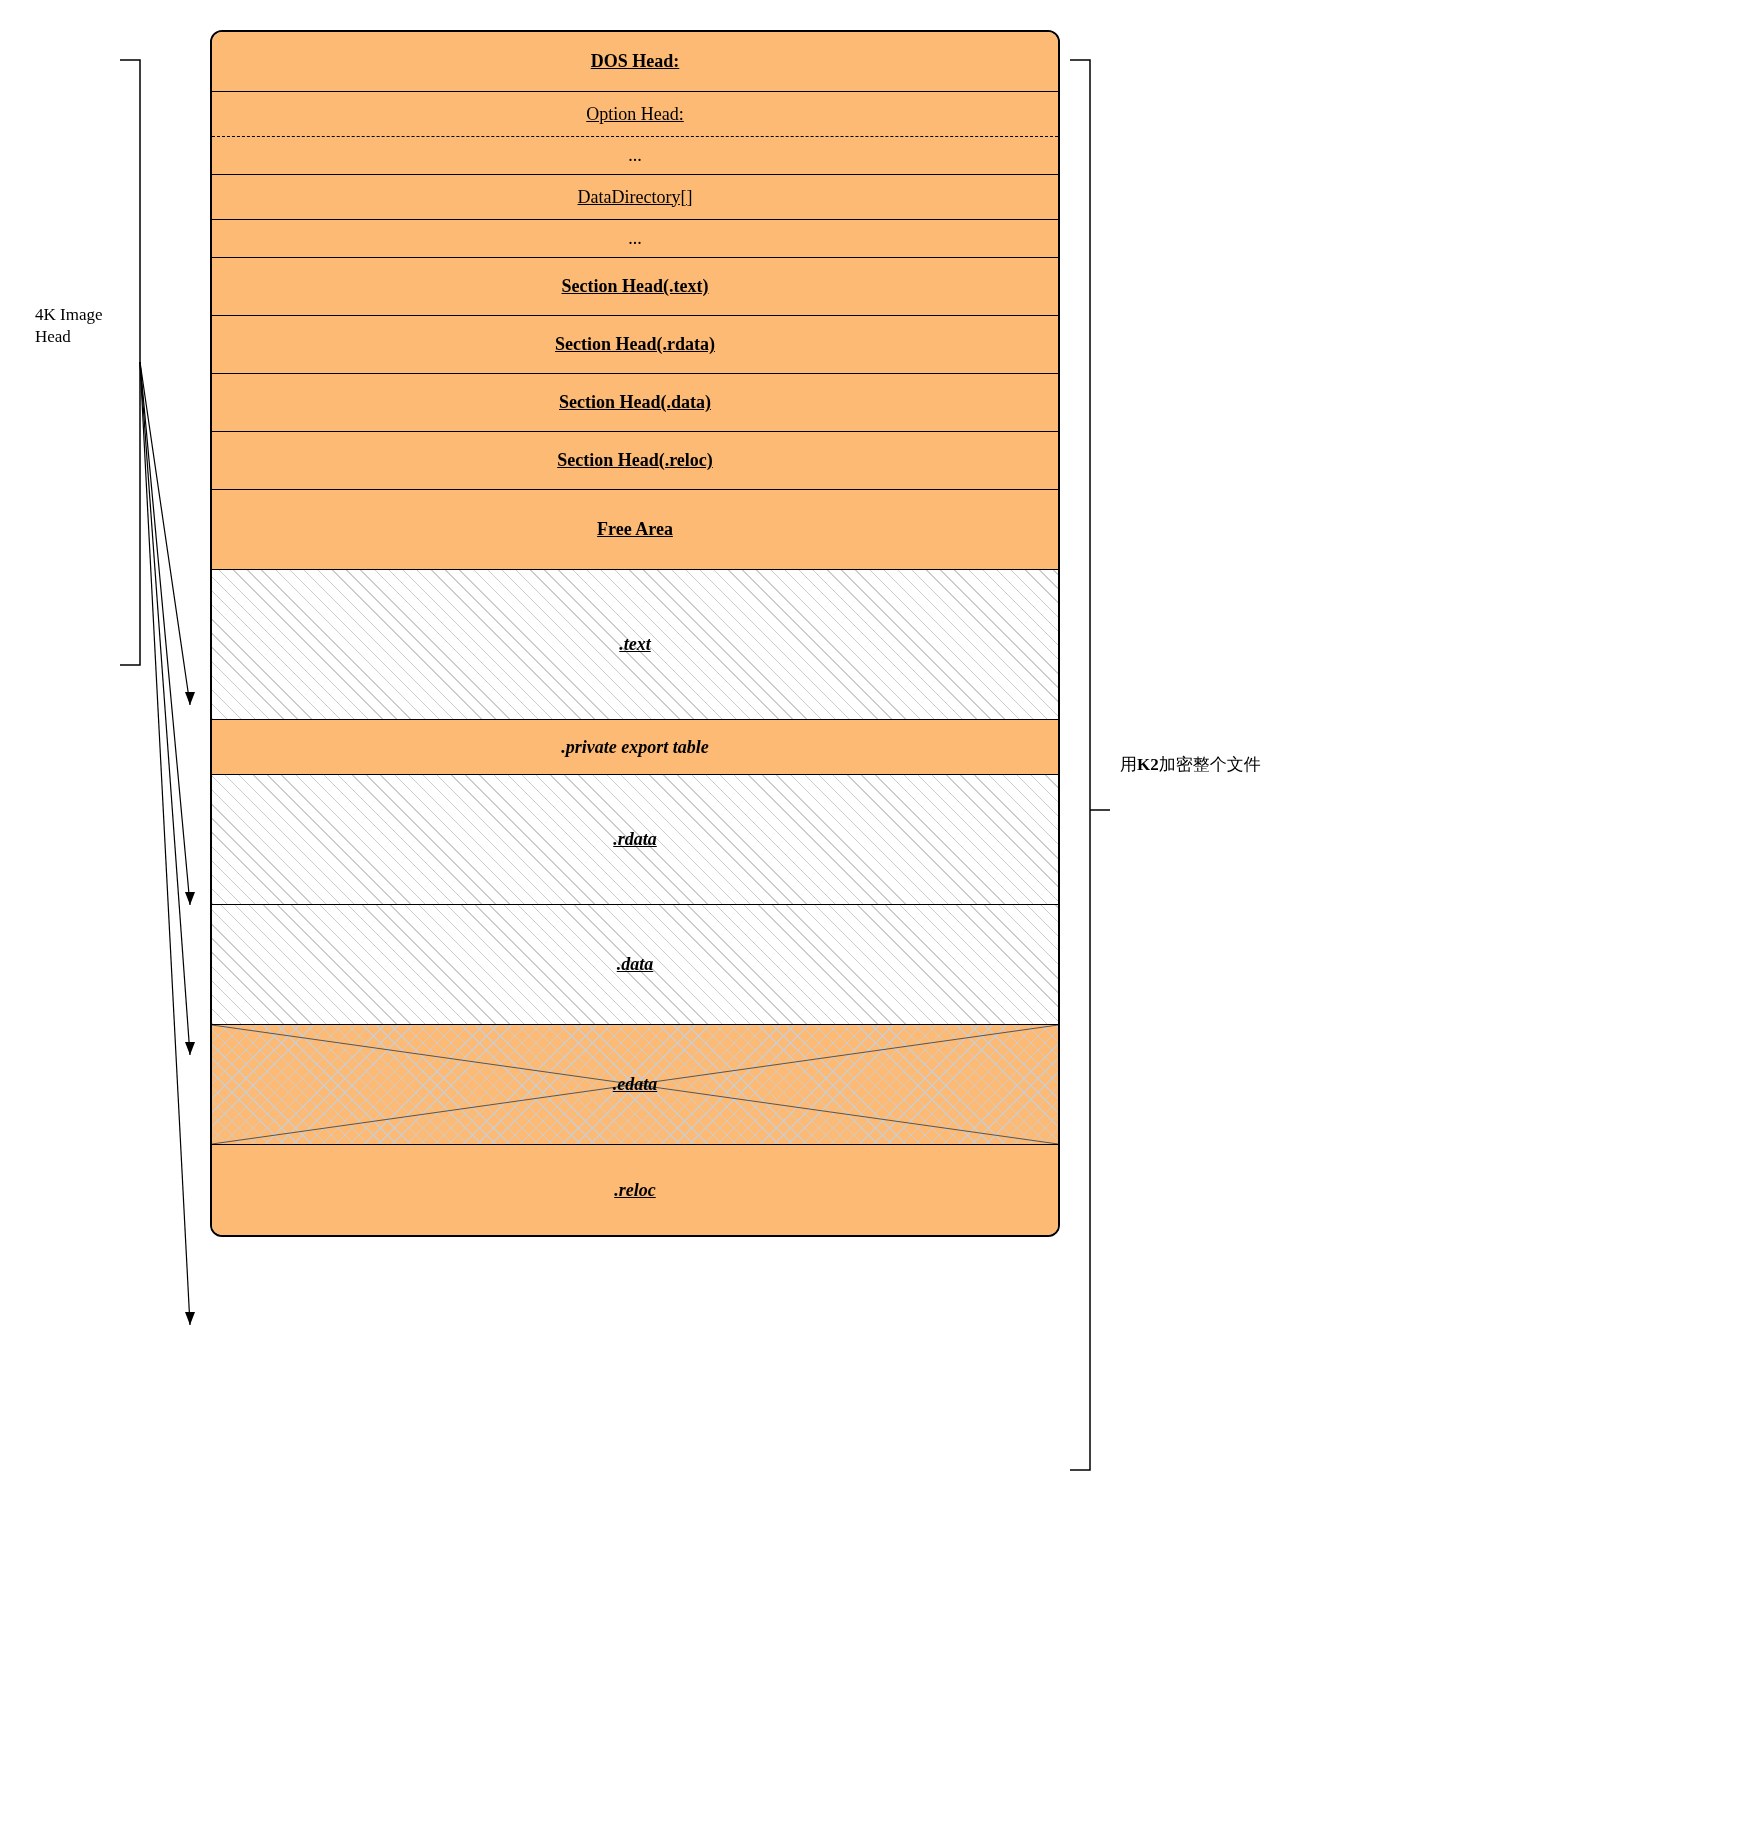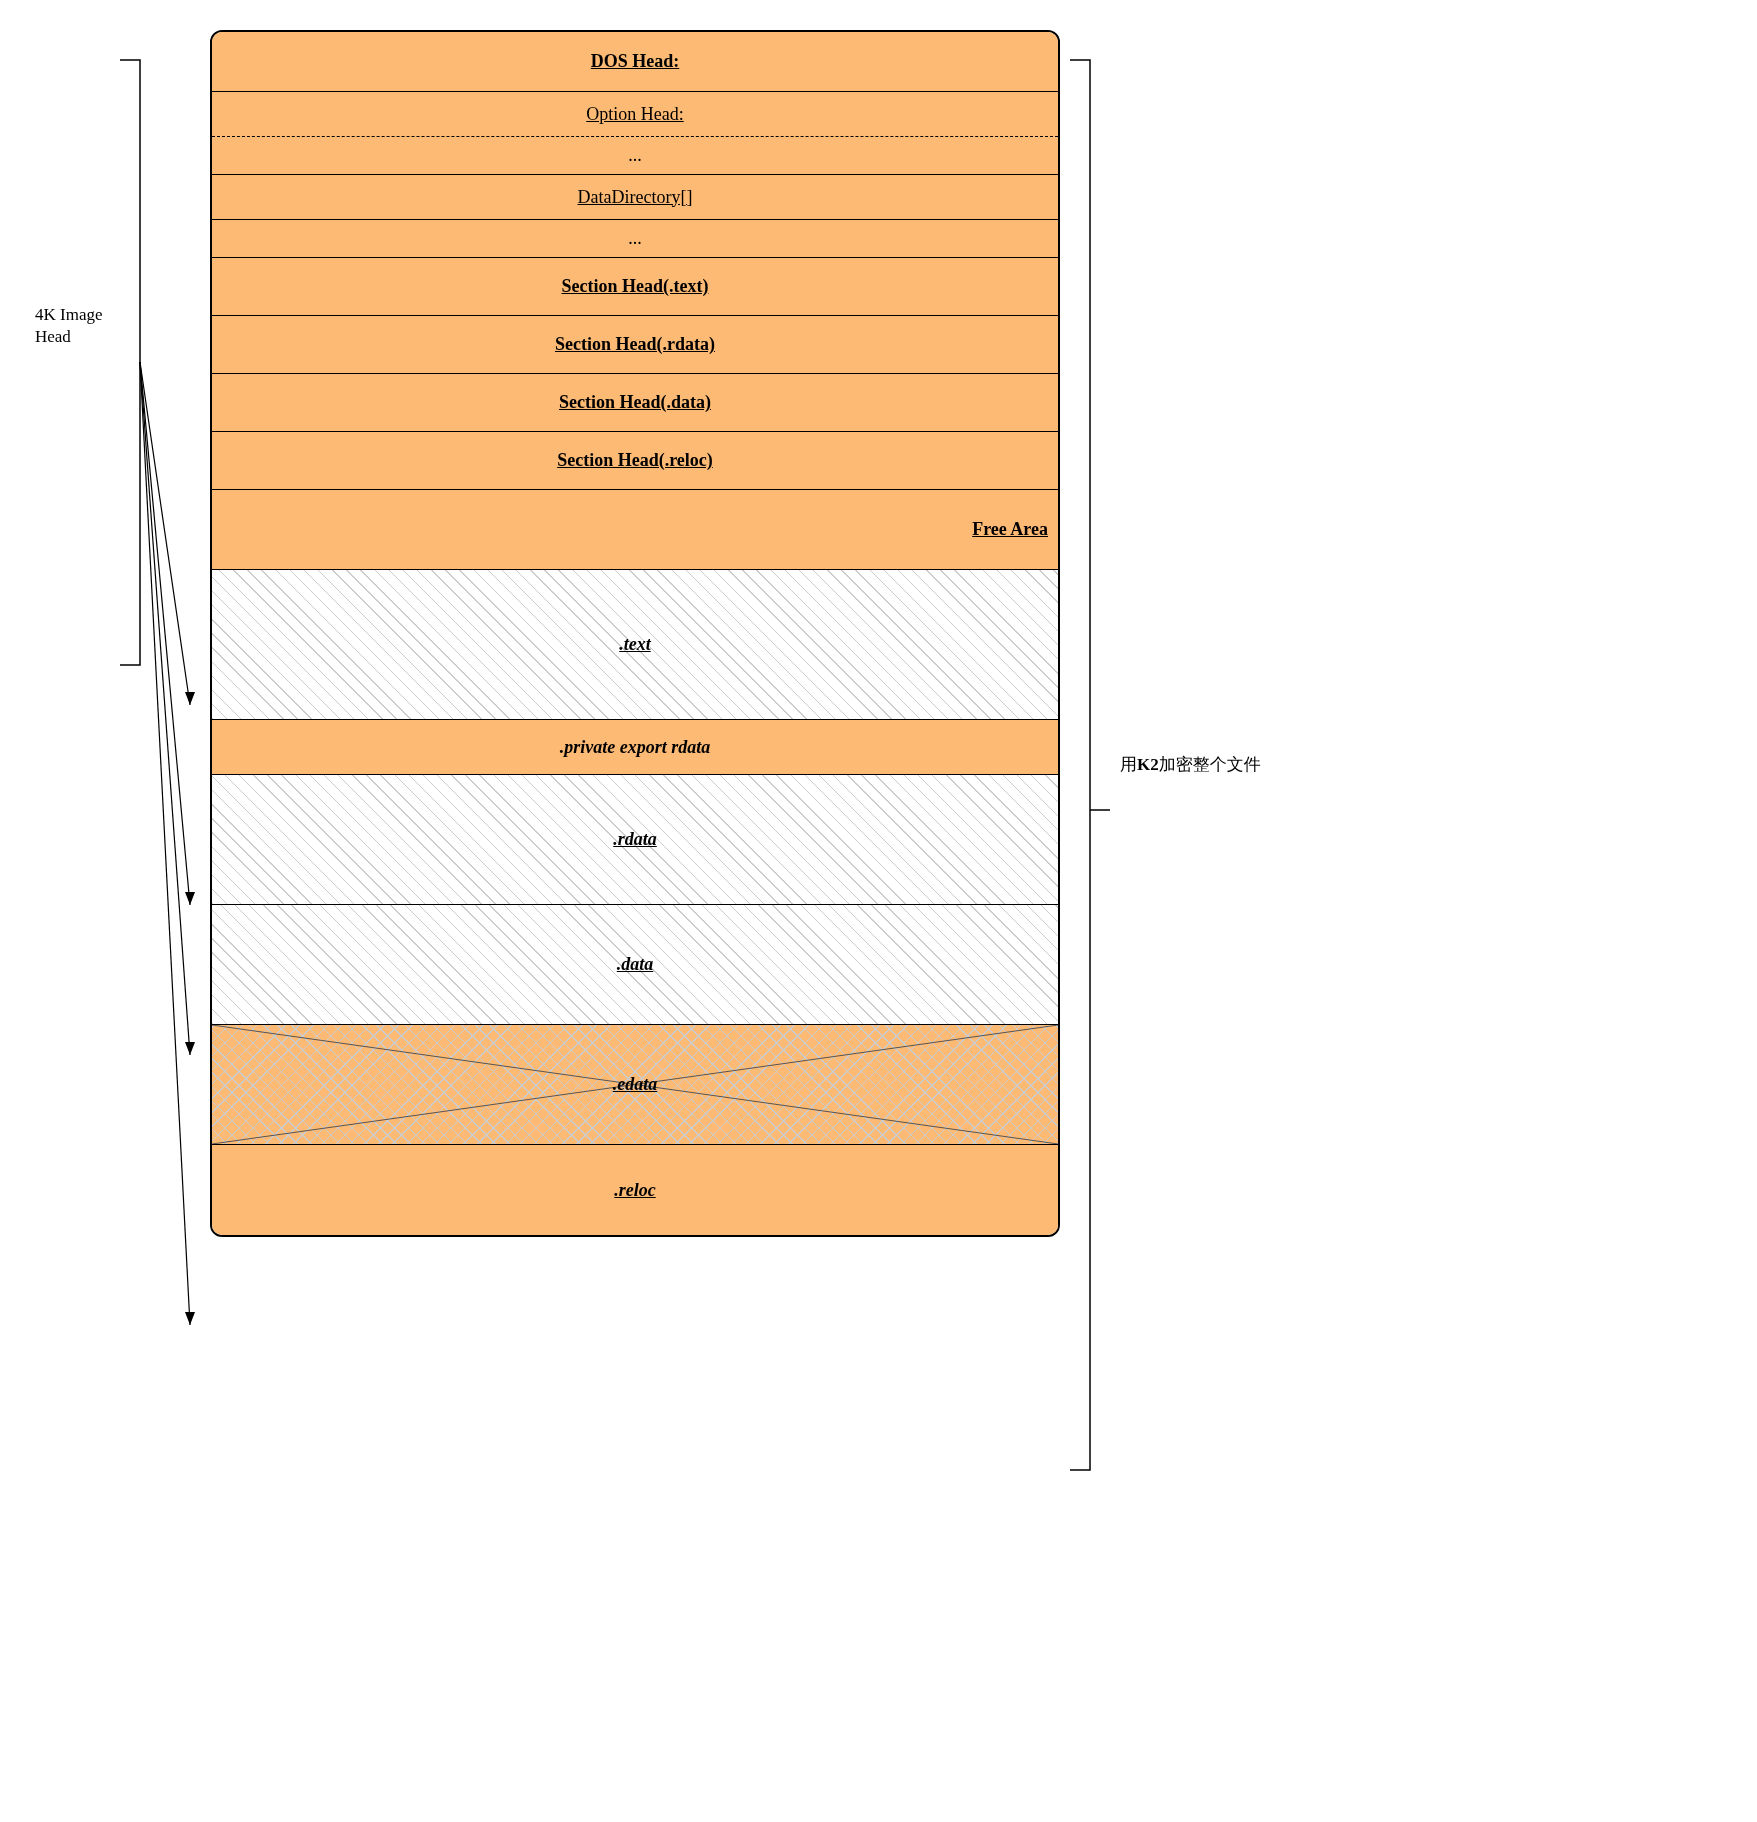--- a/index.html
+++ b/index.html
@@ -86,21 +86,21 @@
       border-bottom: 1.5px dashed #000;
     }
     
     .h-dos { min-height: 60px; }
     .h-nt { min-height: 55px; }
     .h-option { min-height: 45px; }
     .h-dots { min-height: 35px; }
     .h-datadir { min-height: 45px; }
     .h-dots2 { min-height: 35px; }
     .h-sechead { min-height: 58px; }
-    .h-free { min-height: 80px; justify-content: flex-end; }
+    .h-free { min-height: 80px; }
     .h-text { min-height: 150px; }
     .h-private { min-height: 55px; }
     .h-rdata { min-height: 130px; }
     .h-data { min-height: 120px; }
     .h-edata { min-height: 120px; }
     .h-reloc { min-height: 90px; }
     
     .page-container {
       display: flex;
       flex-direction: row;
@@ -195,21 +195,21 @@
 
       <div class="section h-free">
         <span class="section-text bold-underline">Free Area</span>
       </div>
 
       <div class="section h-text section-hatched">
         <span class="section-text bold-italic-underline">.text</span>
       </div>
 
       <div class="section h-private">
-        <span class="section-text" style="font-weight:bold;font-style:italic;">.private export rdata</span>
+        <span class="section-text" style="font-weight:bold;font-style:italic;">.private export table</span>
       </div>
 
       <div class="section h-rdata section-hatched">
         <span class="section-text bold-italic-underline">.rdata</span>
       </div>
 
       <div class="section h-data section-hatched">
         <span class="section-text bold-italic-underline">.data</span>
       </div>
 

